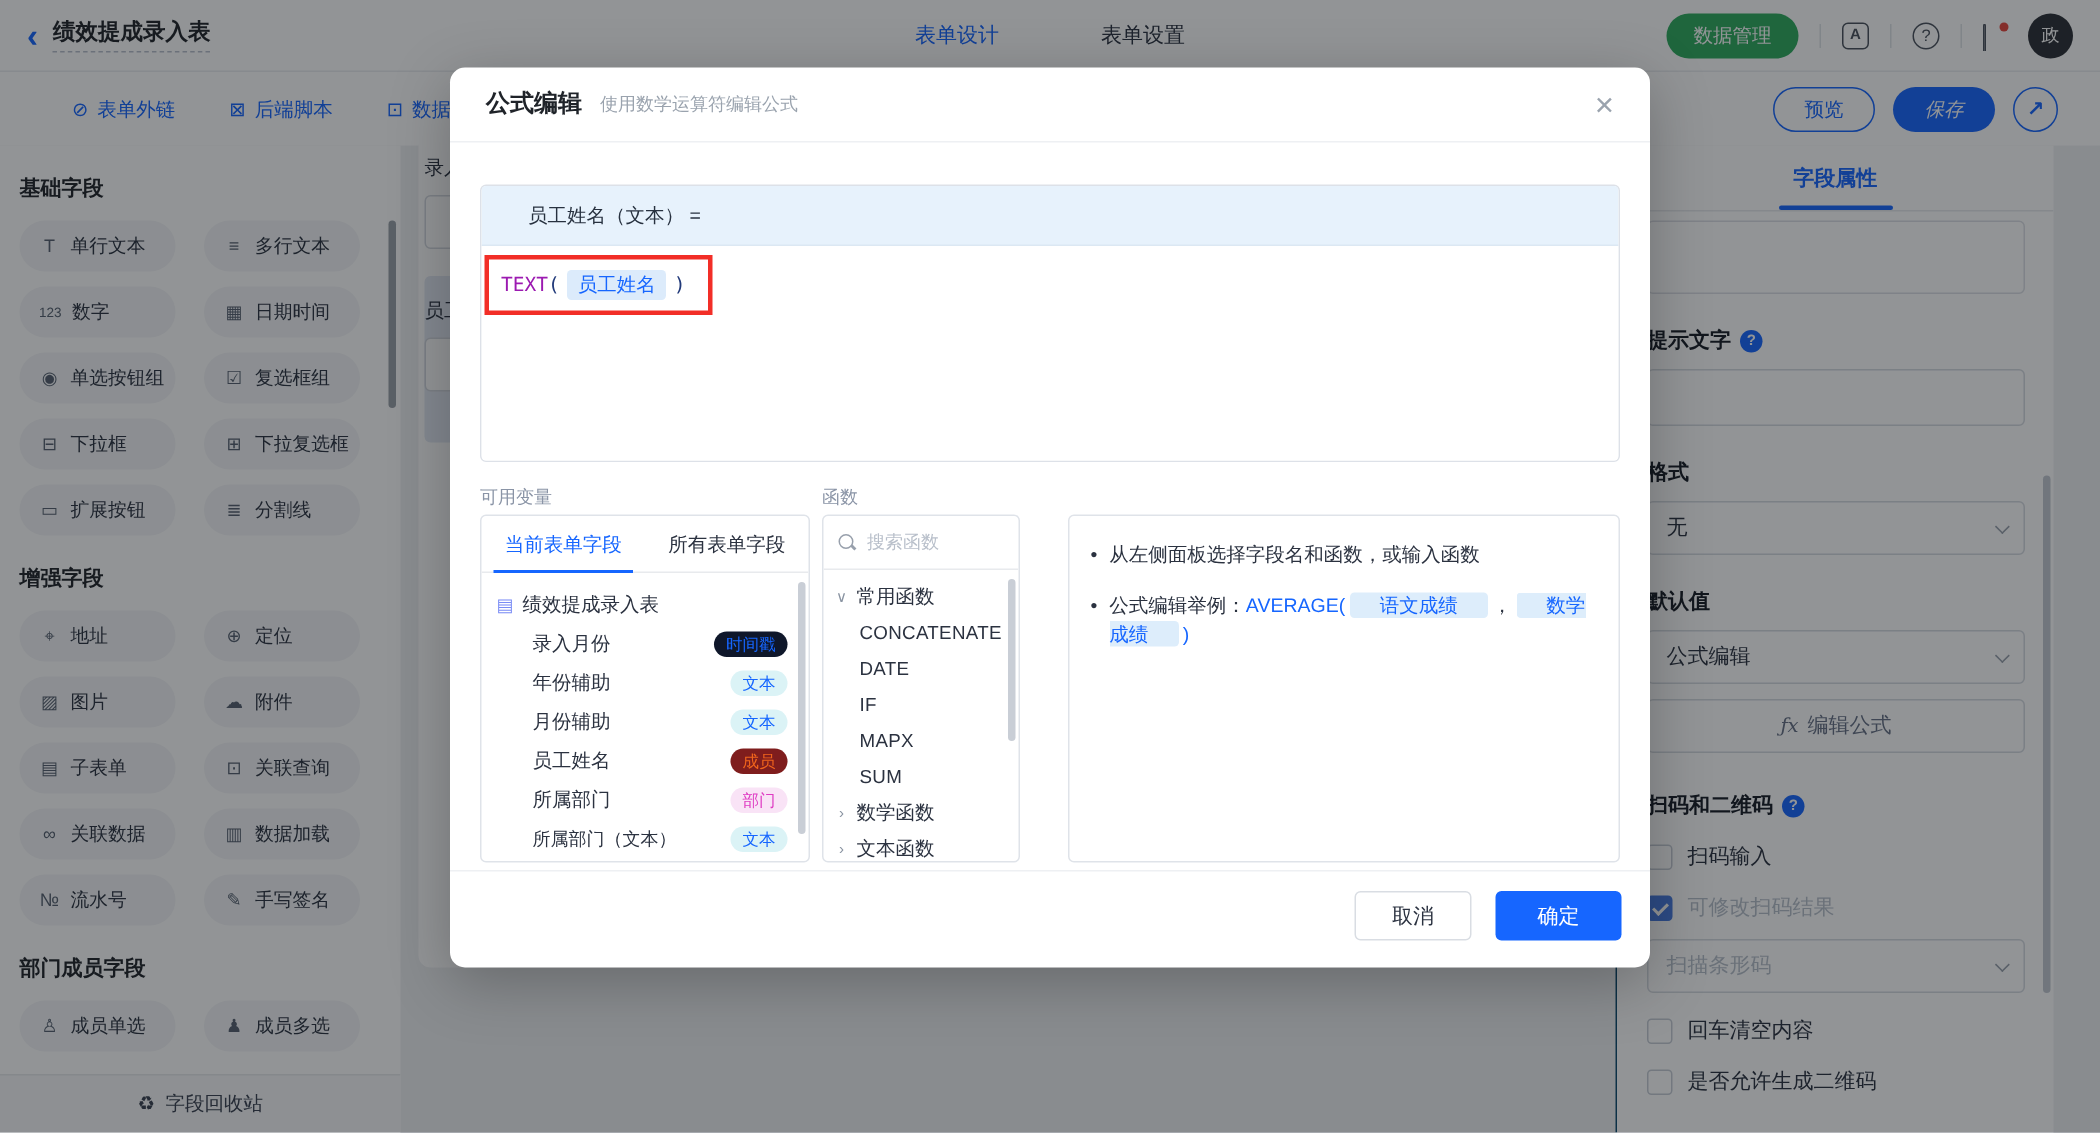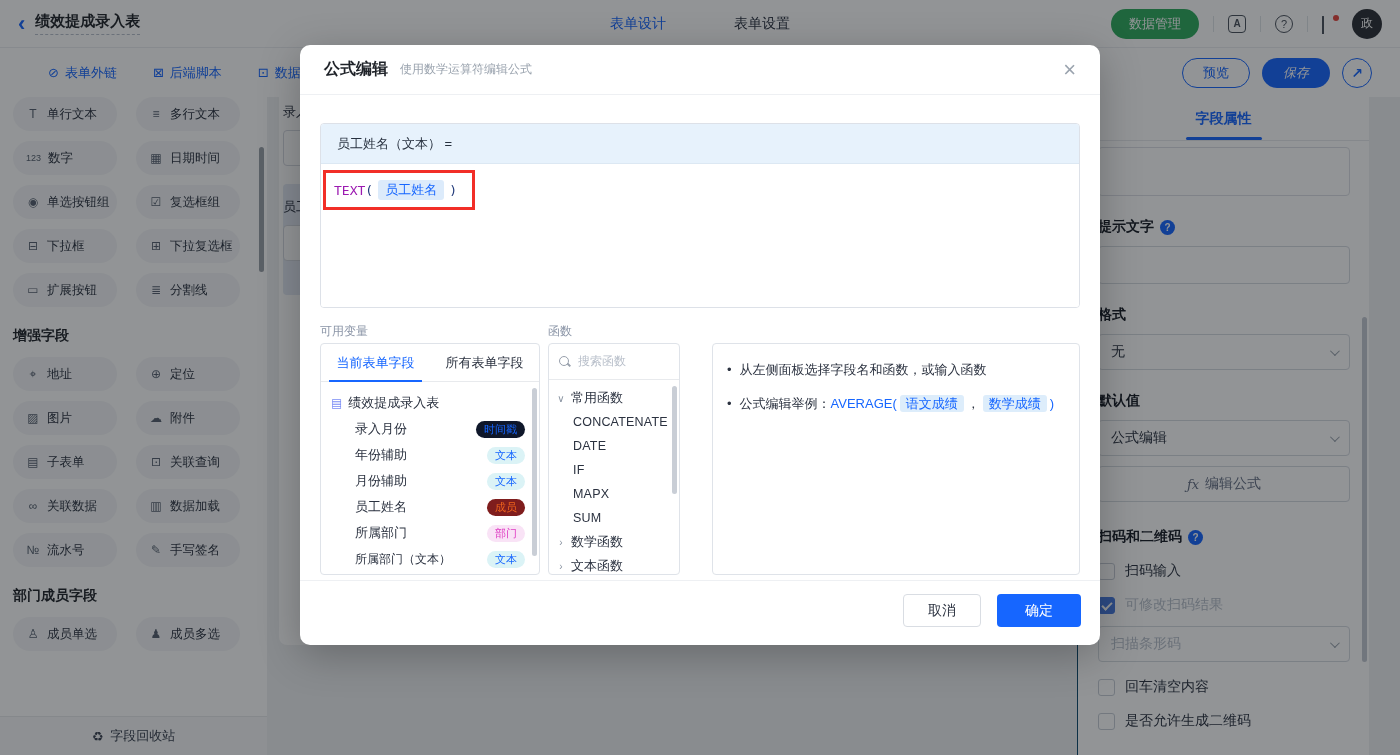--- a/index.html
+++ b/index.html
@@ -77,21 +77,21 @@
 
   
   .overlay { position:absolute; inset:0; background:rgba(13,17,23,0.45); z-index:10; }
   .modal { position:absolute; left:300px; top:45px; width:800px; height:600px; background:#fff; border-radius:10px; z-index:20; box-shadow:0 10px 40px rgba(0,0,0,0.25); }
   .m-header { height:50px; border-bottom:1px solid #eef0f3; display:flex; align-items:center; padding:0 24px; gap:12px; }
   .m-title { font-size:16px; font-weight:700; color:#1f2329; }
   .m-sub { font-size:12px; color:#9aa3ae; }
   .m-close { margin-left:auto; font-size:22px; color:#9aa3ae; cursor:pointer; line-height:1; }
 
   .f-box { position:absolute; left:20px; top:78px; width:760px; height:185px; border:1px solid #dde1e8; border-radius:4px; overflow:hidden; }
-  .f-target { height:40px; background:#e7f2fc; display:flex; align-items:center; padding-left:16px; font-size:13px; color:#27313f; border-bottom:1px solid #dce8f3; }
+  .f-target { height:40px; background:#e7f2fc; display:flex; align-items:center; padding-left:31px; font-size:13px; color:#27313f; border-bottom:1px solid #dce8f3; }
   .f-body { position:relative; height:145px; background:#fff; }
   .red-annot { position:absolute; left:2px; top:6px; width:152px; height:40px; border:3px solid #f22e27; z-index:2; pointer-events:none; }
   .f-line { position:absolute; left:13px; top:16px; display:flex; align-items:center; font-family:"DejaVu Sans Mono",monospace; font-size:13px; }
   .f-fn { color:#9c1ab1; }
   .f-paren { color:#223a7a; }
   .f-chip { background:#dcebfb; color:#1666ff; font-family:"Liberation Sans","DejaVu Sans",sans-serif; font-size:13px; padding:1px 7px; border-radius:3px; margin:0 5px; cursor:pointer; }
 
   .pane-label { position:absolute; font-size:12px; color:#8a94a6; }
   .vars-label { left:20px; top:278px; }
   .fns-label { left:248px; top:278px; }
@@ -121,21 +121,21 @@
   .fn-ph { font-size:12px; color:#b8bfca; }
   .fn-tree { padding-top:6px; position:relative; }
   .fn-group { display:flex; align-items:center; gap:6px; height:24px; padding-left:8px; font-size:13px; color:#2b3240; cursor:pointer; }
   .fn-chev { color:#8a94a2; font-size:10px; width:8px; text-align:center; }
   .fn-item { height:24px; display:flex; align-items:center; padding-left:24px; font-size:12.5px; color:#2b3240; cursor:pointer; letter-spacing:0.2px; }
   .fn-scroll { position:absolute; right:2px; top:42px; width:5px; height:108px; background:#c9ced6; border-radius:3px; }
 
   .tips-pane { position:absolute; left:412px; top:298px; width:368px; height:232px; border:1px solid #dfe3e9; border-radius:4px; padding:16px 14px; }
   .tip-row { display:flex; align-items:flex-start; gap:8px; font-size:13px; color:#2b3240; margin-bottom:14px; line-height:1.5; }
   .tip-dot { font-size:13px; line-height:1.5; }
-  .tip-chip { background:#ddedfb; color:#1666ff; padding:1px 6px; border-radius:3px; margin:0 3px; }
+  .tip-chip { background:#ddedfb; color:#1666ff; padding:1px 20px; border-radius:3px; margin:0 3px; }
   .tip-fn { color:#1666ff; }
 
   .m-footer { position:absolute; left:0; right:0; top:535px; border-top:1px solid #eef0f3; height:65px; }
   .btn-cancel { position:absolute; right:119px; top:13px; width:78px; height:33px; border:1px solid #d9dde3; border-radius:4px; background:#fff; font-size:14px; color:#2b3240; display:flex; align-items:center; justify-content:center; cursor:pointer; }
   .btn-ok { position:absolute; right:19px; top:13px; width:84px; height:33px; border-radius:4px; background:#1666ff; font-size:14px; color:#fff; display:flex; align-items:center; justify-content:center; cursor:pointer; }
 </style>
 </head>
 <body>
 
 <div class="topbar">
@@ -177,20 +177,21 @@
     </span>
   </div>
   <div class="subbar-right">
     <span class="btn-preview">预览</span>
     <span class="btn-save">保存</span>
     <span class="btn-share">↗</span>
   </div>
 </div>
 
 <div class="sidebar">
+  <div class="section-title">基础字段</div>
   <div class="chip-grid">
     <div class="chip">
         <span class="c-icon">T</span>
         <span class="c-label">单行文本</span>
       </div>
     <div class="chip">
         <span class="c-icon">≡</span>
         <span class="c-label">多行文本</span>
       </div>
     <div class="chip">

